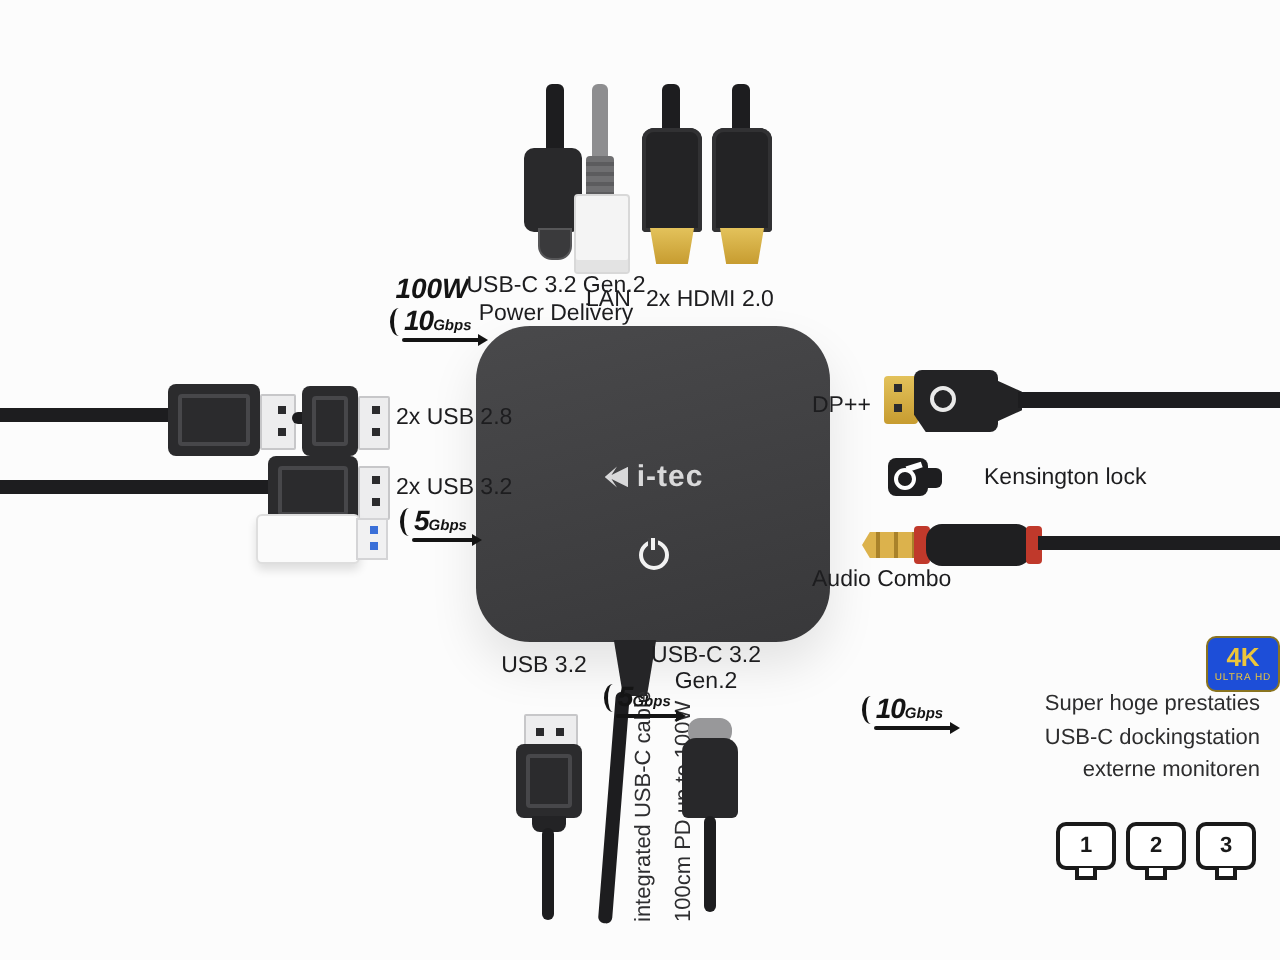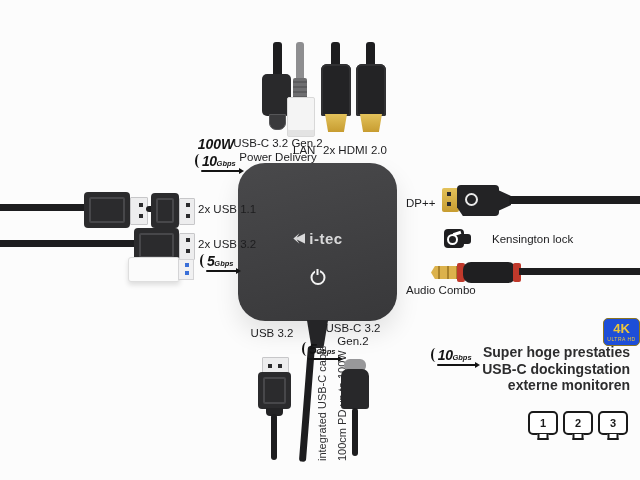--- a/index.html
+++ b/index.html
@@ -30,21 +30,21 @@
   
   .mon{width:26px;height:20px;border:2.5px solid #1a1a1a;border-radius:5px;
        background:#fff;display:flex;align-items:center;justify-content:center;
        font-weight:bold;font-size:11px;color:#1a1a1a;position:relative;}
   .mon::after{content:"";position:absolute;left:50%;bottom:-7px;width:7px;height:4px;
        transform:translateX(-50%);background:#fff;border:2px solid #1a1a1a;border-top:none;}
   
   .vtext{writing-mode:vertical-rl;transform:rotate(180deg);font-size:11px;
          color:#2e2e30;white-space:nowrap;}
   
-  .mk{font-size:14px;color:#2d2d2e;text-align:right;line-height:16.5px;font-weight:bold;}
+  .mk{font-size:11px;color:#2d2d2e;text-align:right;line-height:16.5px;}
 </style>
 </head>
 <body>
 
 
 
 
 
 <div class="abs cable" style="left:273px;top:42px;width:9px;height:38px;"></div>
 <div class="abs" style="left:262px;top:74px;width:29px;height:42px;background:#29292b;border-radius:5px;"></div>
@@ -73,21 +73,21 @@
   </span>
 </div>
 <div class="abs lbl" style="left:228px;top:137px;width:100px;text-align:center;line-height:13.5px;">
   <div>USB-C 3.2 Gen.2</div>
   <div>Power Delivery</div>
 </div>
 <div class="abs lbl" style="left:293px;top:144px;">LAN</div>
 <div class="abs lbl" style="left:322px;top:144px;width:66px;text-align:center;">2x HDMI 2.0</div>
 
 
-<div class="abs" style="left:238px;top:163px;width:159px;height:158px;border-radius:27px;background:linear-gradient(165deg,#49494b,#38383a);box-shadow:0 12px 24px rgba(0,0,0,0.10);">
+<div class="abs" style="left:238px;top:163px;width:177px;height:158px;border-radius:27px;background:linear-gradient(165deg,#49494b,#38383a);box-shadow:0 12px 24px rgba(0,0,0,0.10);">
   <div class="abs" style="left:0;right:0;top:67px;display:flex;align-items:center;justify-content:center;gap:4px;">
     <span style="width:13px;height:13px;background:#d9d9da;clip-path:polygon(100% 10%,100% 90%,34% 58%,55% 90%,8% 50%,55% 10%,34% 42%);"></span>
     <span style="color:#d9d9da;font-weight:bold;font-size:15px;letter-spacing:0.5px;">i-tec</span>
   </div>
   <div class="abs" style="left:50%;top:107px;transform:translateX(-50%);width:11px;height:11px;border:2px solid #f2f2f2;border-radius:50%;">
     <span style="position:absolute;left:50%;top:-3px;transform:translateX(-50%);width:5px;height:5px;background:#414143;"></span>
     <span style="position:absolute;left:50%;top:-3px;transform:translateX(-50%);width:2px;height:6px;background:#f2f2f2;"></span>
   </div>
 </div>
 
@@ -101,21 +101,21 @@
 <div class="abs usb-tip" style="left:130px;top:197px;width:16px;height:26px;">
   <span class="dot" style="left:8px;top:5px;"></span>
   <span class="dot" style="left:8px;top:16px;"></span>
 </div>
 <div class="abs cable" style="left:146px;top:206px;width:8px;height:6px;"></div>
 <div class="abs usb-body" style="left:151px;top:193px;width:28px;height:35px;"></div>
 <div class="abs usb-tip" style="left:179px;top:198px;width:14px;height:25px;">
   <span class="dot" style="left:6px;top:4px;"></span>
   <span class="dot" style="left:6px;top:15px;"></span>
 </div>
-<div class="abs lbl" style="left:198px;top:203px;">2x USB 1.1</div>
+<div class="abs lbl" style="left:198px;top:203px;">2x USB 2.8</div>
 
 
 <div class="abs cable" style="left:0;top:240px;width:138px;height:7px;border-radius:0;"></div>
 <div class="abs usb-body" style="left:134px;top:228px;width:45px;height:35px;"></div>
 <div class="abs usb-tip" style="left:179px;top:233px;width:14px;height:25px;">
   <span class="dot" style="left:6px;top:4px;"></span>
   <span class="dot" style="left:6px;top:15px;"></span>
 </div>
 <div class="abs lbl" style="left:198px;top:238px;">2x USB 3.2</div>
 <span class="speed abs" style="left:198px;top:252px;">

